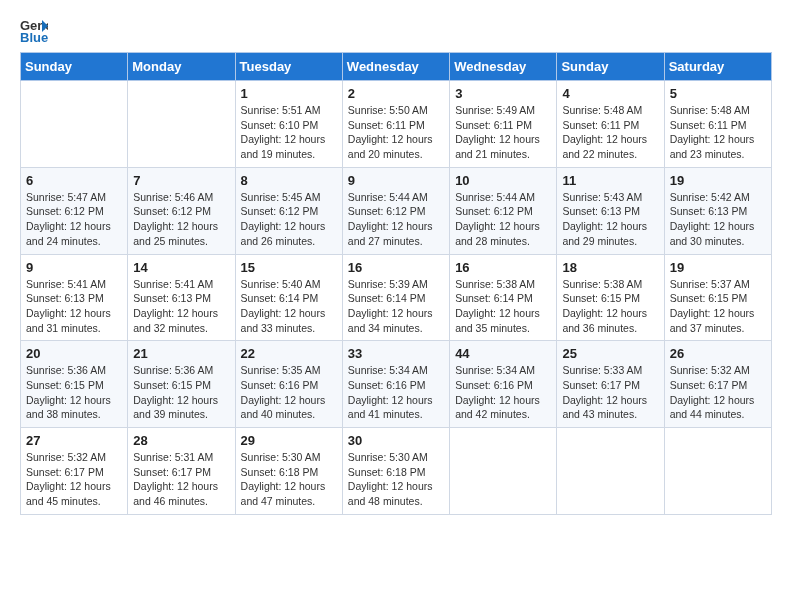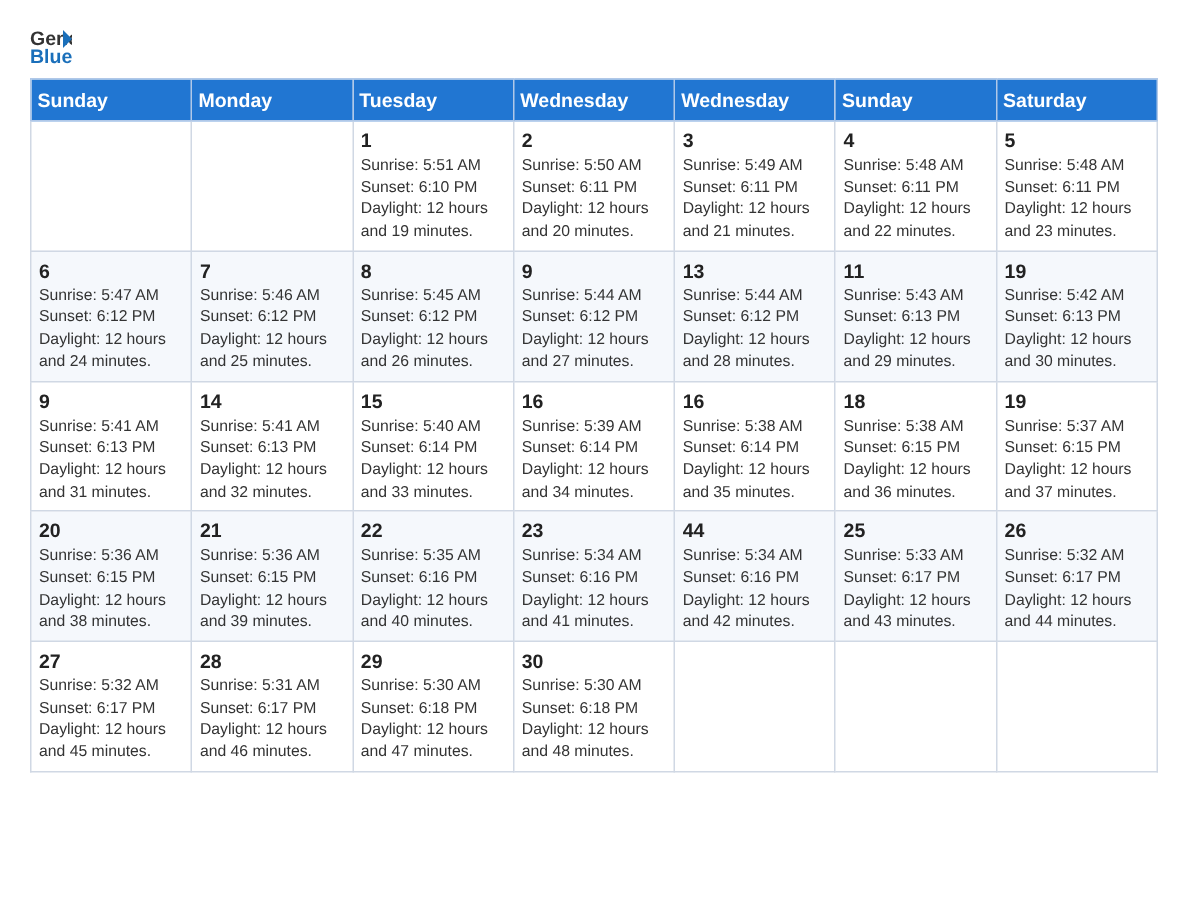--- a/index.html
+++ b/index.html
@@ -162,21 +162,21 @@
         </td>
         <td>
           <span class="day-number">8</span>
           <div class="day-detail">Sunrise: 5:45 AM<br>Sunset: 6:12 PM<br>Daylight: 12 hours and 26 minutes.</div>
         </td>
         <td>
           <span class="day-number">9</span>
           <div class="day-detail">Sunrise: 5:44 AM<br>Sunset: 6:12 PM<br>Daylight: 12 hours and 27 minutes.</div>
         </td>
         <td>
-          <span class="day-number">13</span>
+          <span class="day-number">10</span>
           <div class="day-detail">Sunrise: 5:44 AM<br>Sunset: 6:12 PM<br>Daylight: 12 hours and 28 minutes.</div>
         </td>
         <td>
           <span class="day-number">11</span>
           <div class="day-detail">Sunrise: 5:43 AM<br>Sunset: 6:13 PM<br>Daylight: 12 hours and 29 minutes.</div>
         </td>
         <td>
           <span class="day-number">19</span>
           <div class="day-detail">Sunrise: 5:42 AM<br>Sunset: 6:13 PM<br>Daylight: 12 hours and 30 minutes.</div>
         </td>
@@ -218,21 +218,21 @@
         </td>
         <td>
           <span class="day-number">21</span>
           <div class="day-detail">Sunrise: 5:36 AM<br>Sunset: 6:15 PM<br>Daylight: 12 hours and 39 minutes.</div>
         </td>
         <td>
           <span class="day-number">22</span>
           <div class="day-detail">Sunrise: 5:35 AM<br>Sunset: 6:16 PM<br>Daylight: 12 hours and 40 minutes.</div>
         </td>
         <td>
-          <span class="day-number">23</span>
+          <span class="day-number">33</span>
           <div class="day-detail">Sunrise: 5:34 AM<br>Sunset: 6:16 PM<br>Daylight: 12 hours and 41 minutes.</div>
         </td>
         <td>
           <span class="day-number">44</span>
           <div class="day-detail">Sunrise: 5:34 AM<br>Sunset: 6:16 PM<br>Daylight: 12 hours and 42 minutes.</div>
         </td>
         <td>
           <span class="day-number">25</span>
           <div class="day-detail">Sunrise: 5:33 AM<br>Sunset: 6:17 PM<br>Daylight: 12 hours and 43 minutes.</div>
         </td>

